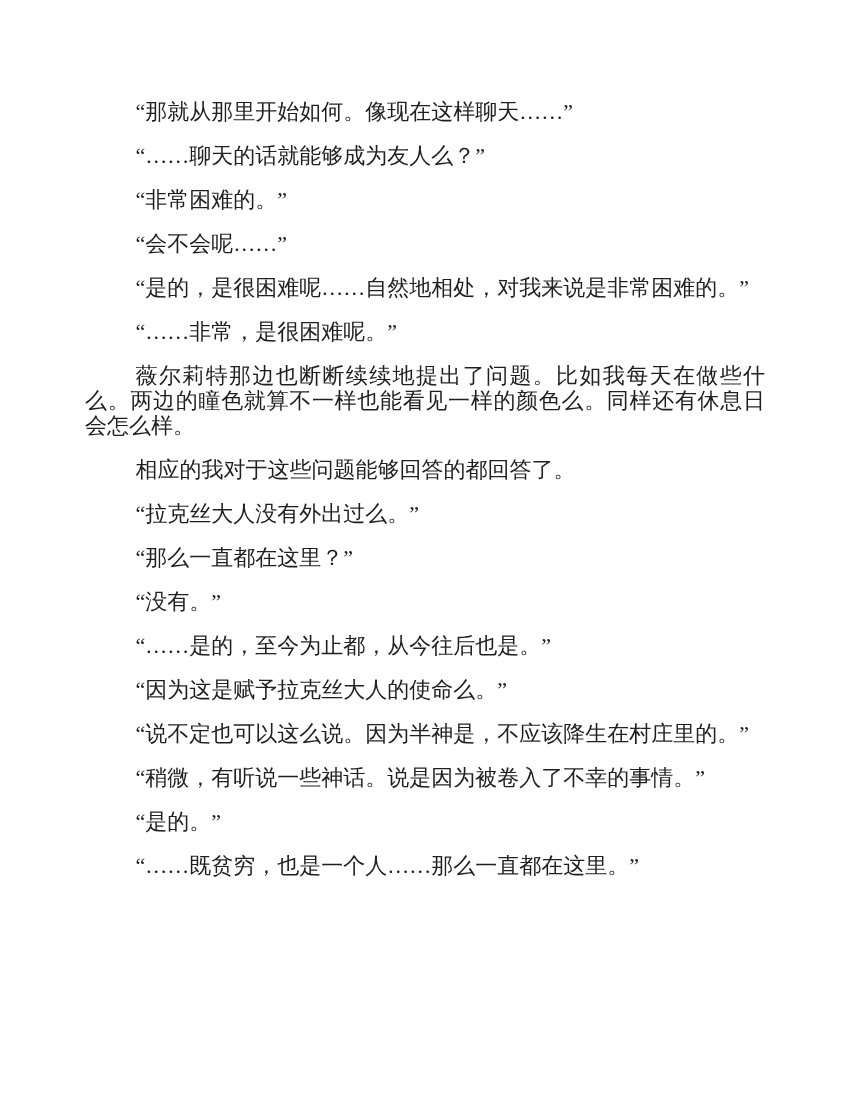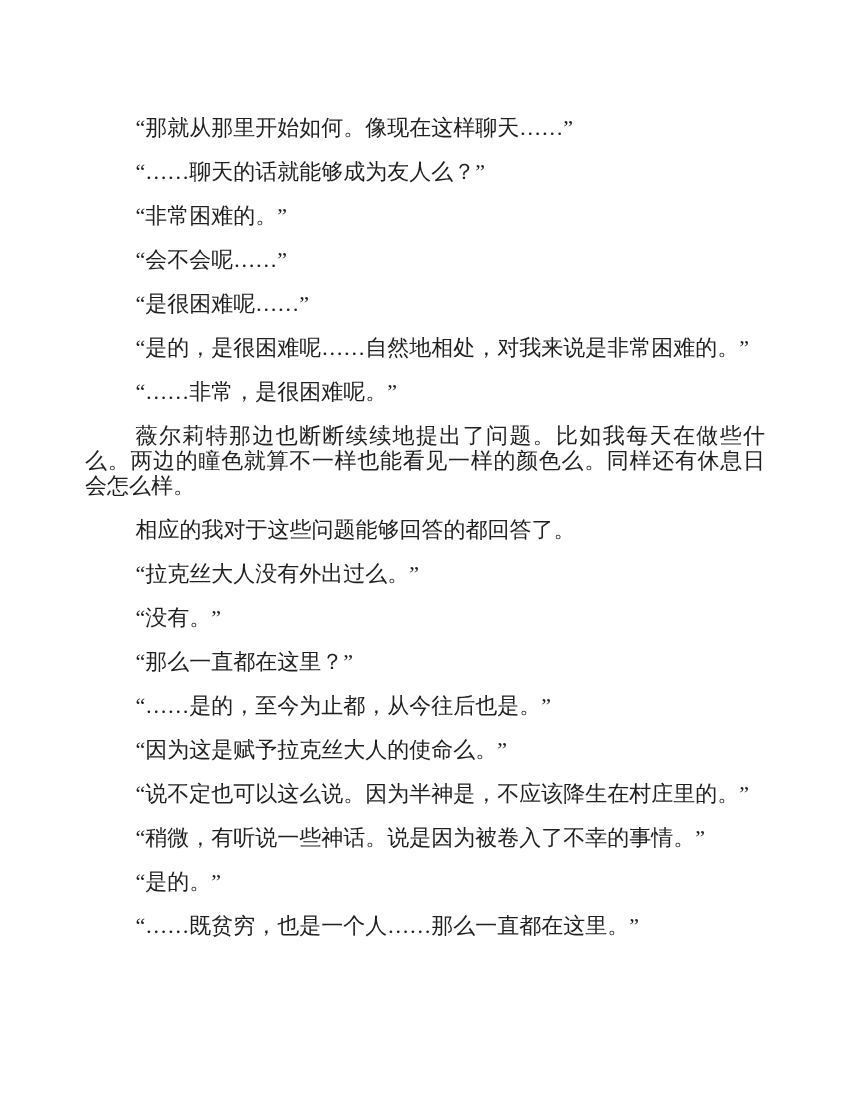--- a/index.html
+++ b/index.html
@@ -17,47 +17,46 @@
     width: 850px;
     height: 1100px;
     background: #ffffff;
     box-sizing: border-box;
   }
   .content {
     box-sizing: border-box;
     padding: 99px 85px 0 85px;
   }
   .content p {
-    margin: 16px 0 19px 0;
+    margin: 0 0 19px 0;
     font-family: "Liberation Serif", "DejaVu Serif", serif;
     font-size: 22px;
     line-height: 25px;
     color: #1f1f1f;
     text-indent: 2.3em;
     text-align: justify;
     -webkit-font-smoothing: antialiased;
   }
 </style>
 </head>
 <body>
 
 <div class="page">
   <div class="content">
     <p>“那就从那里开始如何。像现在这样聊天……”</p>
     <p>“……聊天的话就能够成为友人么？”</p>
     <p>“非常困难的。”</p>
     <p>“会不会呢……”</p>
-    <p>“是很困难呢……”</p>
     <p>“是的，是很困难呢……自然地相处，对我来说是非常困难的。”</p>
     <p>“……非常，是很困难呢。”</p>
     <p>薇尔莉特那边也断断续续地提出了问题。比如我每天在做些什么。两边的瞳色就算不一样也能看见一样的颜色么。同样还有休息日会怎么样。</p>
     <p>相应的我对于这些问题能够回答的都回答了。</p>
     <p>“拉克丝大人没有外出过么。”</p>
+    <p>“那么一直都在这里？”</p>
     <p>“没有。”</p>
-    <p>“那么一直都在这里？”</p>
     <p>“……是的，至今为止都，从今往后也是。”</p>
     <p>“因为这是赋予拉克丝大人的使命么。”</p>
     <p>“说不定也可以这么说。因为半神是，不应该降生在村庄里的。”</p>
     <p>“稍微，有听说一些神话。说是因为被卷入了不幸的事情。”</p>
     <p>“是的。”</p>
     <p>“……既贫穷，也是一个人……那么一直都在这里。”</p>
   </div>
 </div>
 
 </body></html>

